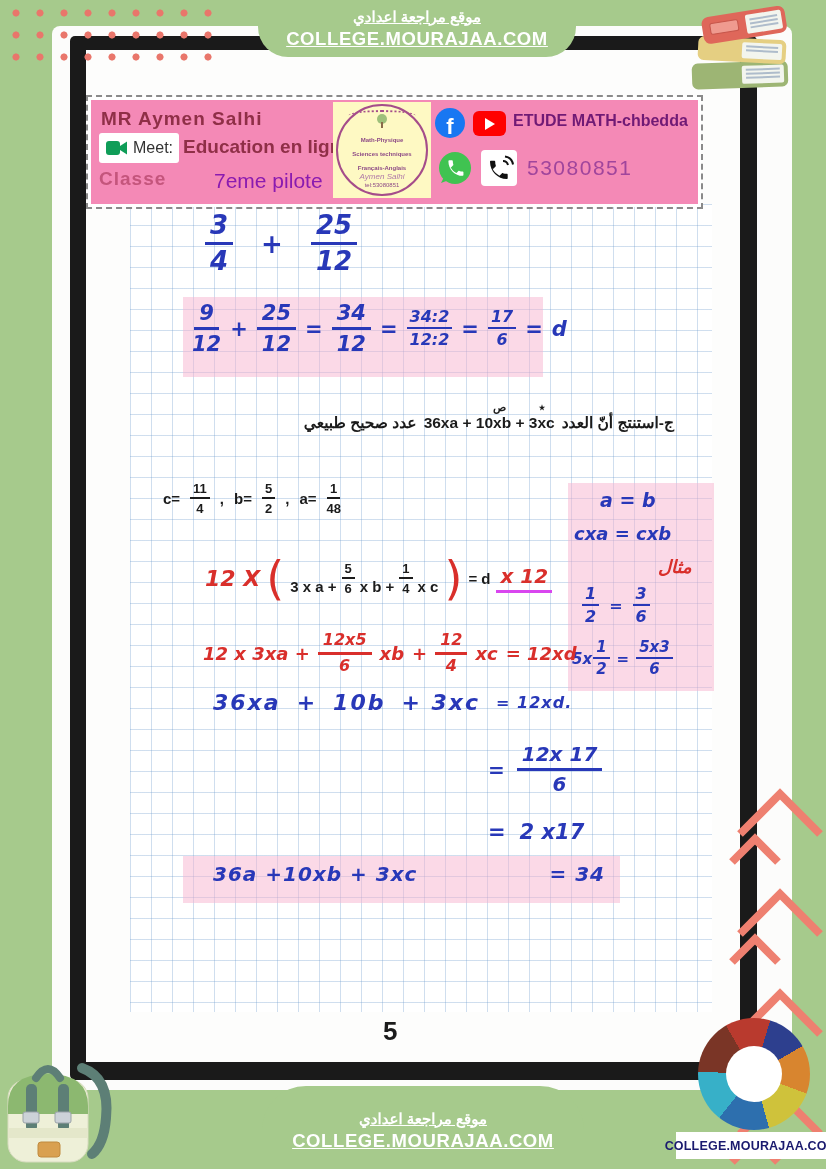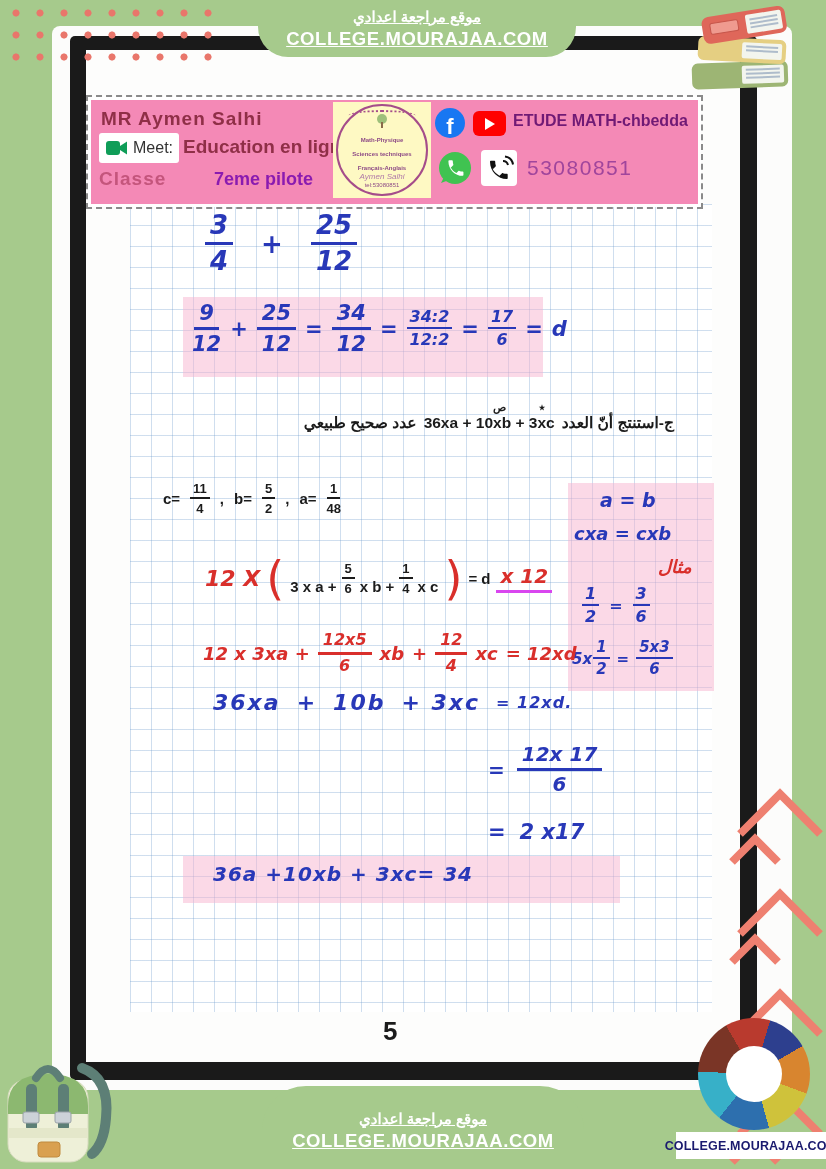--- a/index.html
+++ b/index.html
@@ -25,21 +25,21 @@
   .tab .l1{color:#fff;font-weight:bold;font-size:15px;text-decoration:underline;letter-spacing:.3px;}
   .tab .l2{color:#fff;font-weight:bold;font-size:18.5px;text-decoration:underline;letter-spacing:.6px;margin-top:2px;}
   
   .card{left:88px;top:97px;width:607px;height:104px;background:#f489b6;border:3px solid #fff;
         outline:2px dashed #8a8a8a;z-index:6;}
   .card .teacher{left:10px;top:8px;font-size:19px;font-weight:bold;color:#8f2f47;letter-spacing:1px;}
   .meet-chip{left:8px;top:33px;height:30px;background:#fff;border-radius:3px;display:flex;align-items:center;gap:4px;padding:0 6px;}
   .meet-label{font-size:16px;color:#333;}
   .card .meetv{left:92px;top:36px;font-size:19px;font-weight:bold;color:#8f2f47;}
   .card .classel{left:8px;top:68px;font-size:19px;font-weight:bold;color:#c4557c;letter-spacing:1px;}
-  .card .classev{left:123px;top:69px;font-size:18px;font-weight:bold;color:#8a1bb0;}
+  .card .classev{left:123px;top:69px;font-size:21px;font-weight:normal;color:#8a1bb0;}
   .stamp{left:242px;top:2px;width:98px;height:96px;background:#fef9c3;display:flex;align-items:center;justify-content:center;}
   .seal{width:88px;height:88px;border:2px solid #a54d8a;border-radius:50%;position:relative;
         display:flex;flex-direction:column;align-items:center;justify-content:center;color:#8d4a86;}
   .seal .arc{position:absolute;top:4px;left:10px;right:10px;border-top:2px dotted #a54d8a;border-radius:50% 50% 0 0;height:10px;}
   .seal .s1{font-size:6px;font-weight:bold;margin-top:8px;}
   .seal .sig{font-size:8px;font-style:italic;color:#b07aa8;margin-top:1px;}
   .seal .tel{font-size:6px;margin-top:1px;}
   .fb{left:344px;top:8px;width:30px;height:30px;border-radius:50%;background:#1877f2;color:#fff;
       font-weight:bold;font-size:22px;display:flex;align-items:flex-end;justify-content:center;line-height:.95;}
   .yt{left:382px;top:11px;width:33px;height:25px;border-radius:6px;background:#f00;display:flex;align-items:center;justify-content:center;}
@@ -68,21 +68,21 @@
   .r6{left:205px;top:558px;gap:6px;}
   .paren{font-size:46px;font-weight:400;line-height:.9;font-family:"DejaVu Sans",sans-serif;}
   .r6 .inner{font-size:15px;display:flex;align-items:flex-end;gap:5px;}
   .r6 .inner .frac{font-size:13px;}
   .r7{left:203px;top:632px;gap:8px;font-size:18px;}
   .r7 .frac{font-size:16px;}
   .r8{left:213px;top:690px;gap:16px;font-size:22px;letter-spacing:2px;}
   .r8 .eq{font-size:16px;letter-spacing:1px;}
   .r9{left:488px;top:744px;gap:12px;font-size:20px;}
   .r10{left:488px;top:820px;gap:14px;font-size:21px;}
-  .r11{left:213px;top:862px;width:392px;font-size:20px;letter-spacing:1px;}
+  .r11{left:213px;top:862px;width:392px;justify-content:space-between;font-size:20px;letter-spacing:1px;}
   .pageno{left:383px;top:1016px;font-size:26px;z-index:7;}
   
   .dots{left:0;top:0;width:216px;height:62px;z-index:40;
     background-image:radial-gradient(circle,#e9766b 3.2px,transparent 3.9px);
     background-size:24px 22px;background-position:4px 2px;}
   .books{left:690px;top:2px;z-index:40;}
   .chev{left:728px;top:782px;z-index:20;display:flex;flex-direction:column;gap:16px;}
   .backpack{left:-4px;top:1046px;z-index:45;}
   .logo{left:690px;top:1012px;width:136px;height:152px;z-index:46;}
   .ring{position:absolute;left:8px;top:6px;width:112px;height:112px;border-radius:50%;

